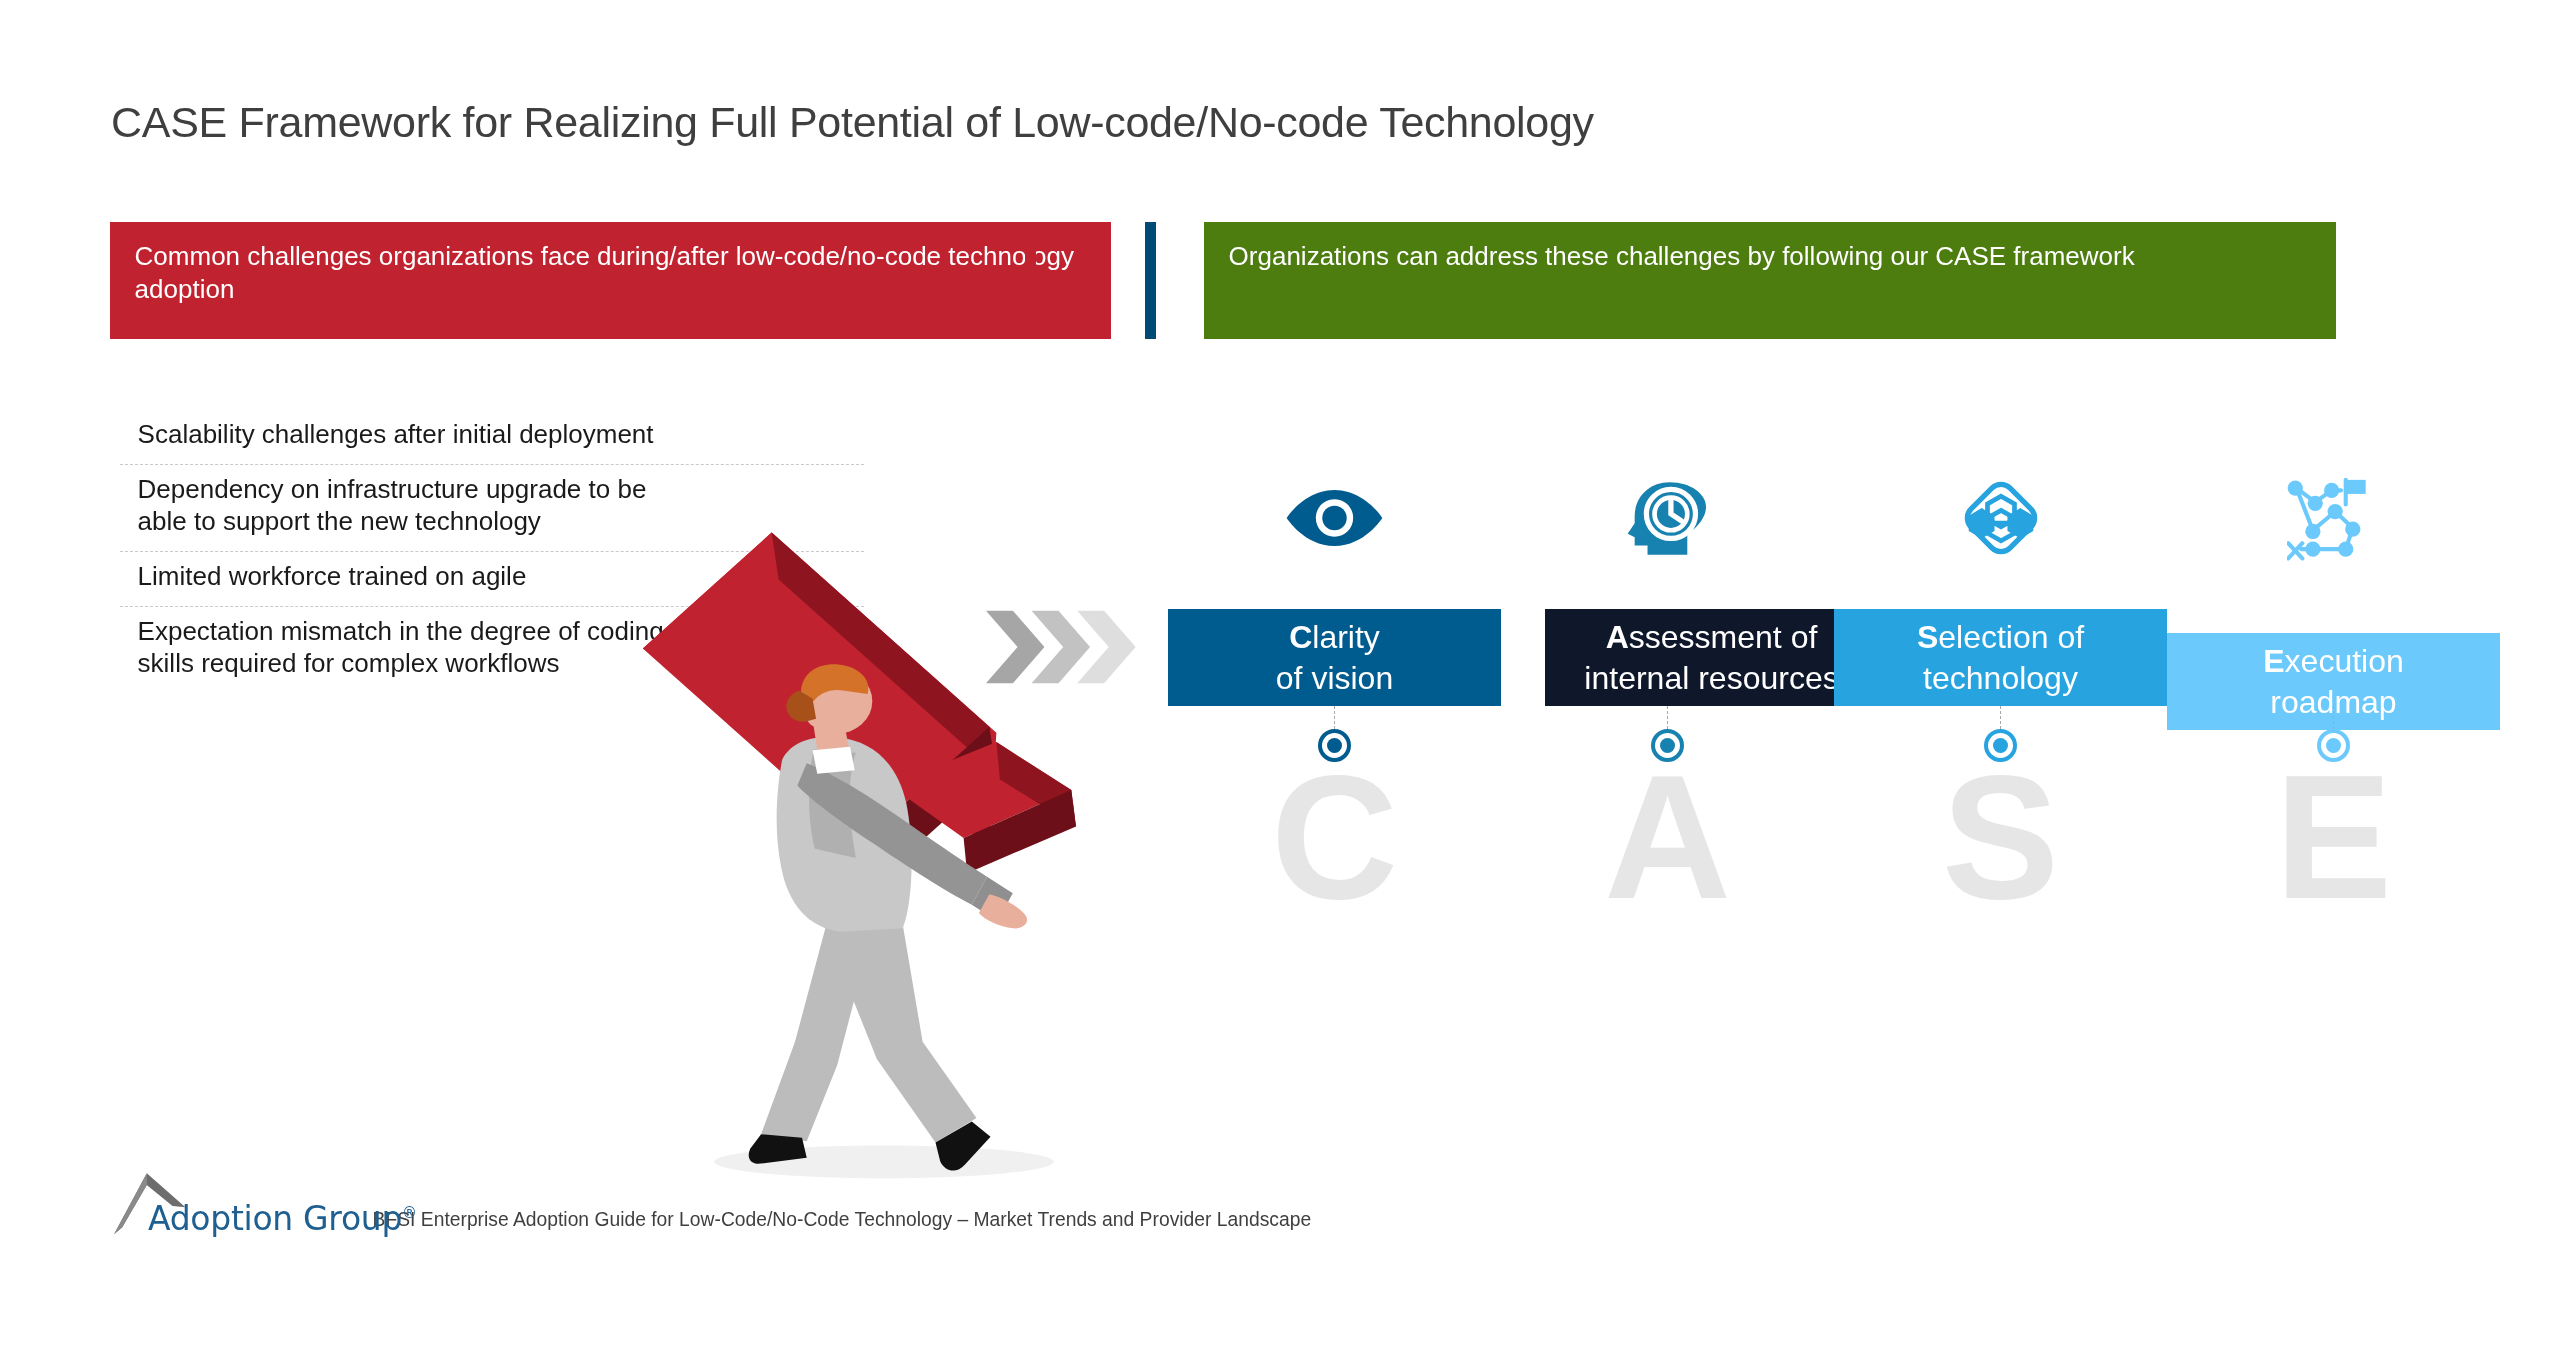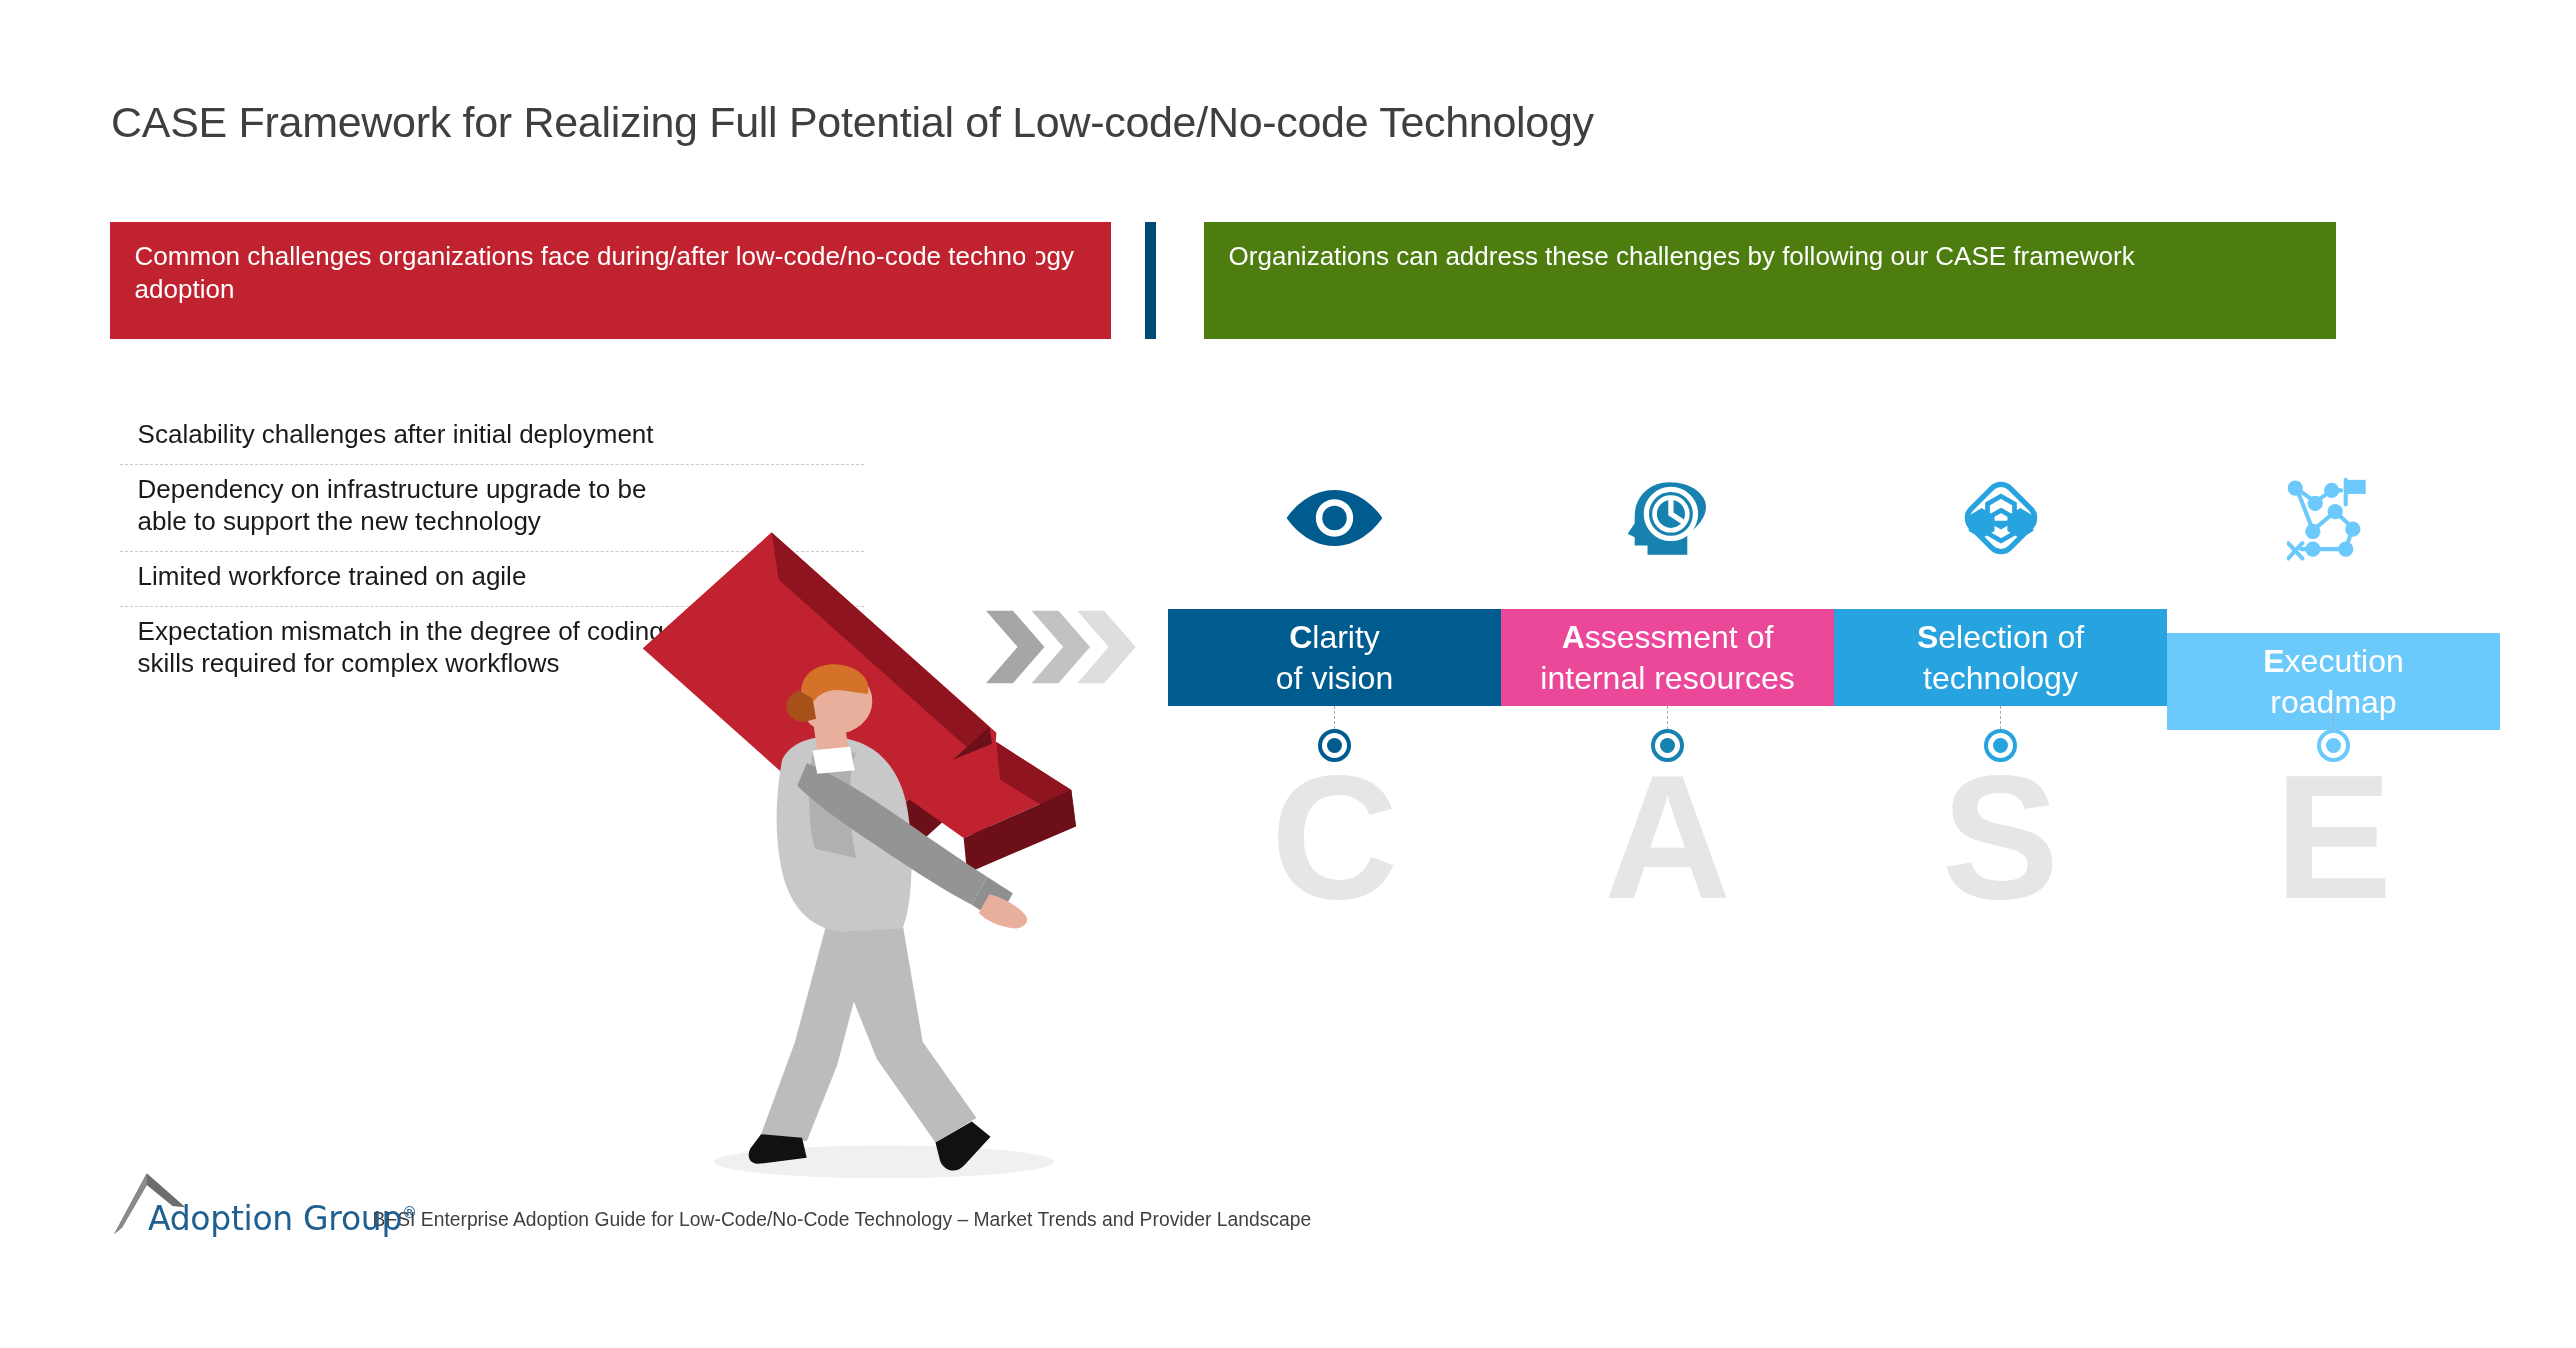--- a/index.html
+++ b/index.html
@@ -335,21 +335,21 @@
   <div class="pillar" style="left:333px;">
     <div class="pillar-icon">
       <svg width="88" height="76" viewBox="0 0 150 130">
         <path d="M78 4 C42 4 18 30 18 62 L18 74 L6 92 L18 98 L18 112 L40 112 L40 128 L108 128 L108 92
                  C128 80 140 62 140 46 C140 24 114 4 78 4 Z" fill="#1781b0"></path>
         <circle cx="80" cy="58" r="42" fill="none" stroke="#ffffff" stroke-width="9"></circle>
         <circle cx="80" cy="58" r="28" fill="none" stroke="#ffffff" stroke-width="8"></circle>
         <path d="M80 36 L80 58 L98 70" fill="none" stroke="#ffffff" stroke-width="9" stroke-linecap="round"></path>
       </svg>
     </div>
-    <div class="pillar-bar" style="background:#ec4899;">
+    <div class="pillar-bar" style="background:#0f172a;margin-left:44px;">
       <div>
         <span class="cap">A</span><span>ssessment of</span>
       </div>
       <div>internal resources</div>
     </div>
     <div class="pillar-dashline"></div>
     <div class="pillar-marker" style="border-color:#1781b0;">
         <i style="background:#1781b0;"></i>
       </div>
     <div class="pillar-letter">A</div>

